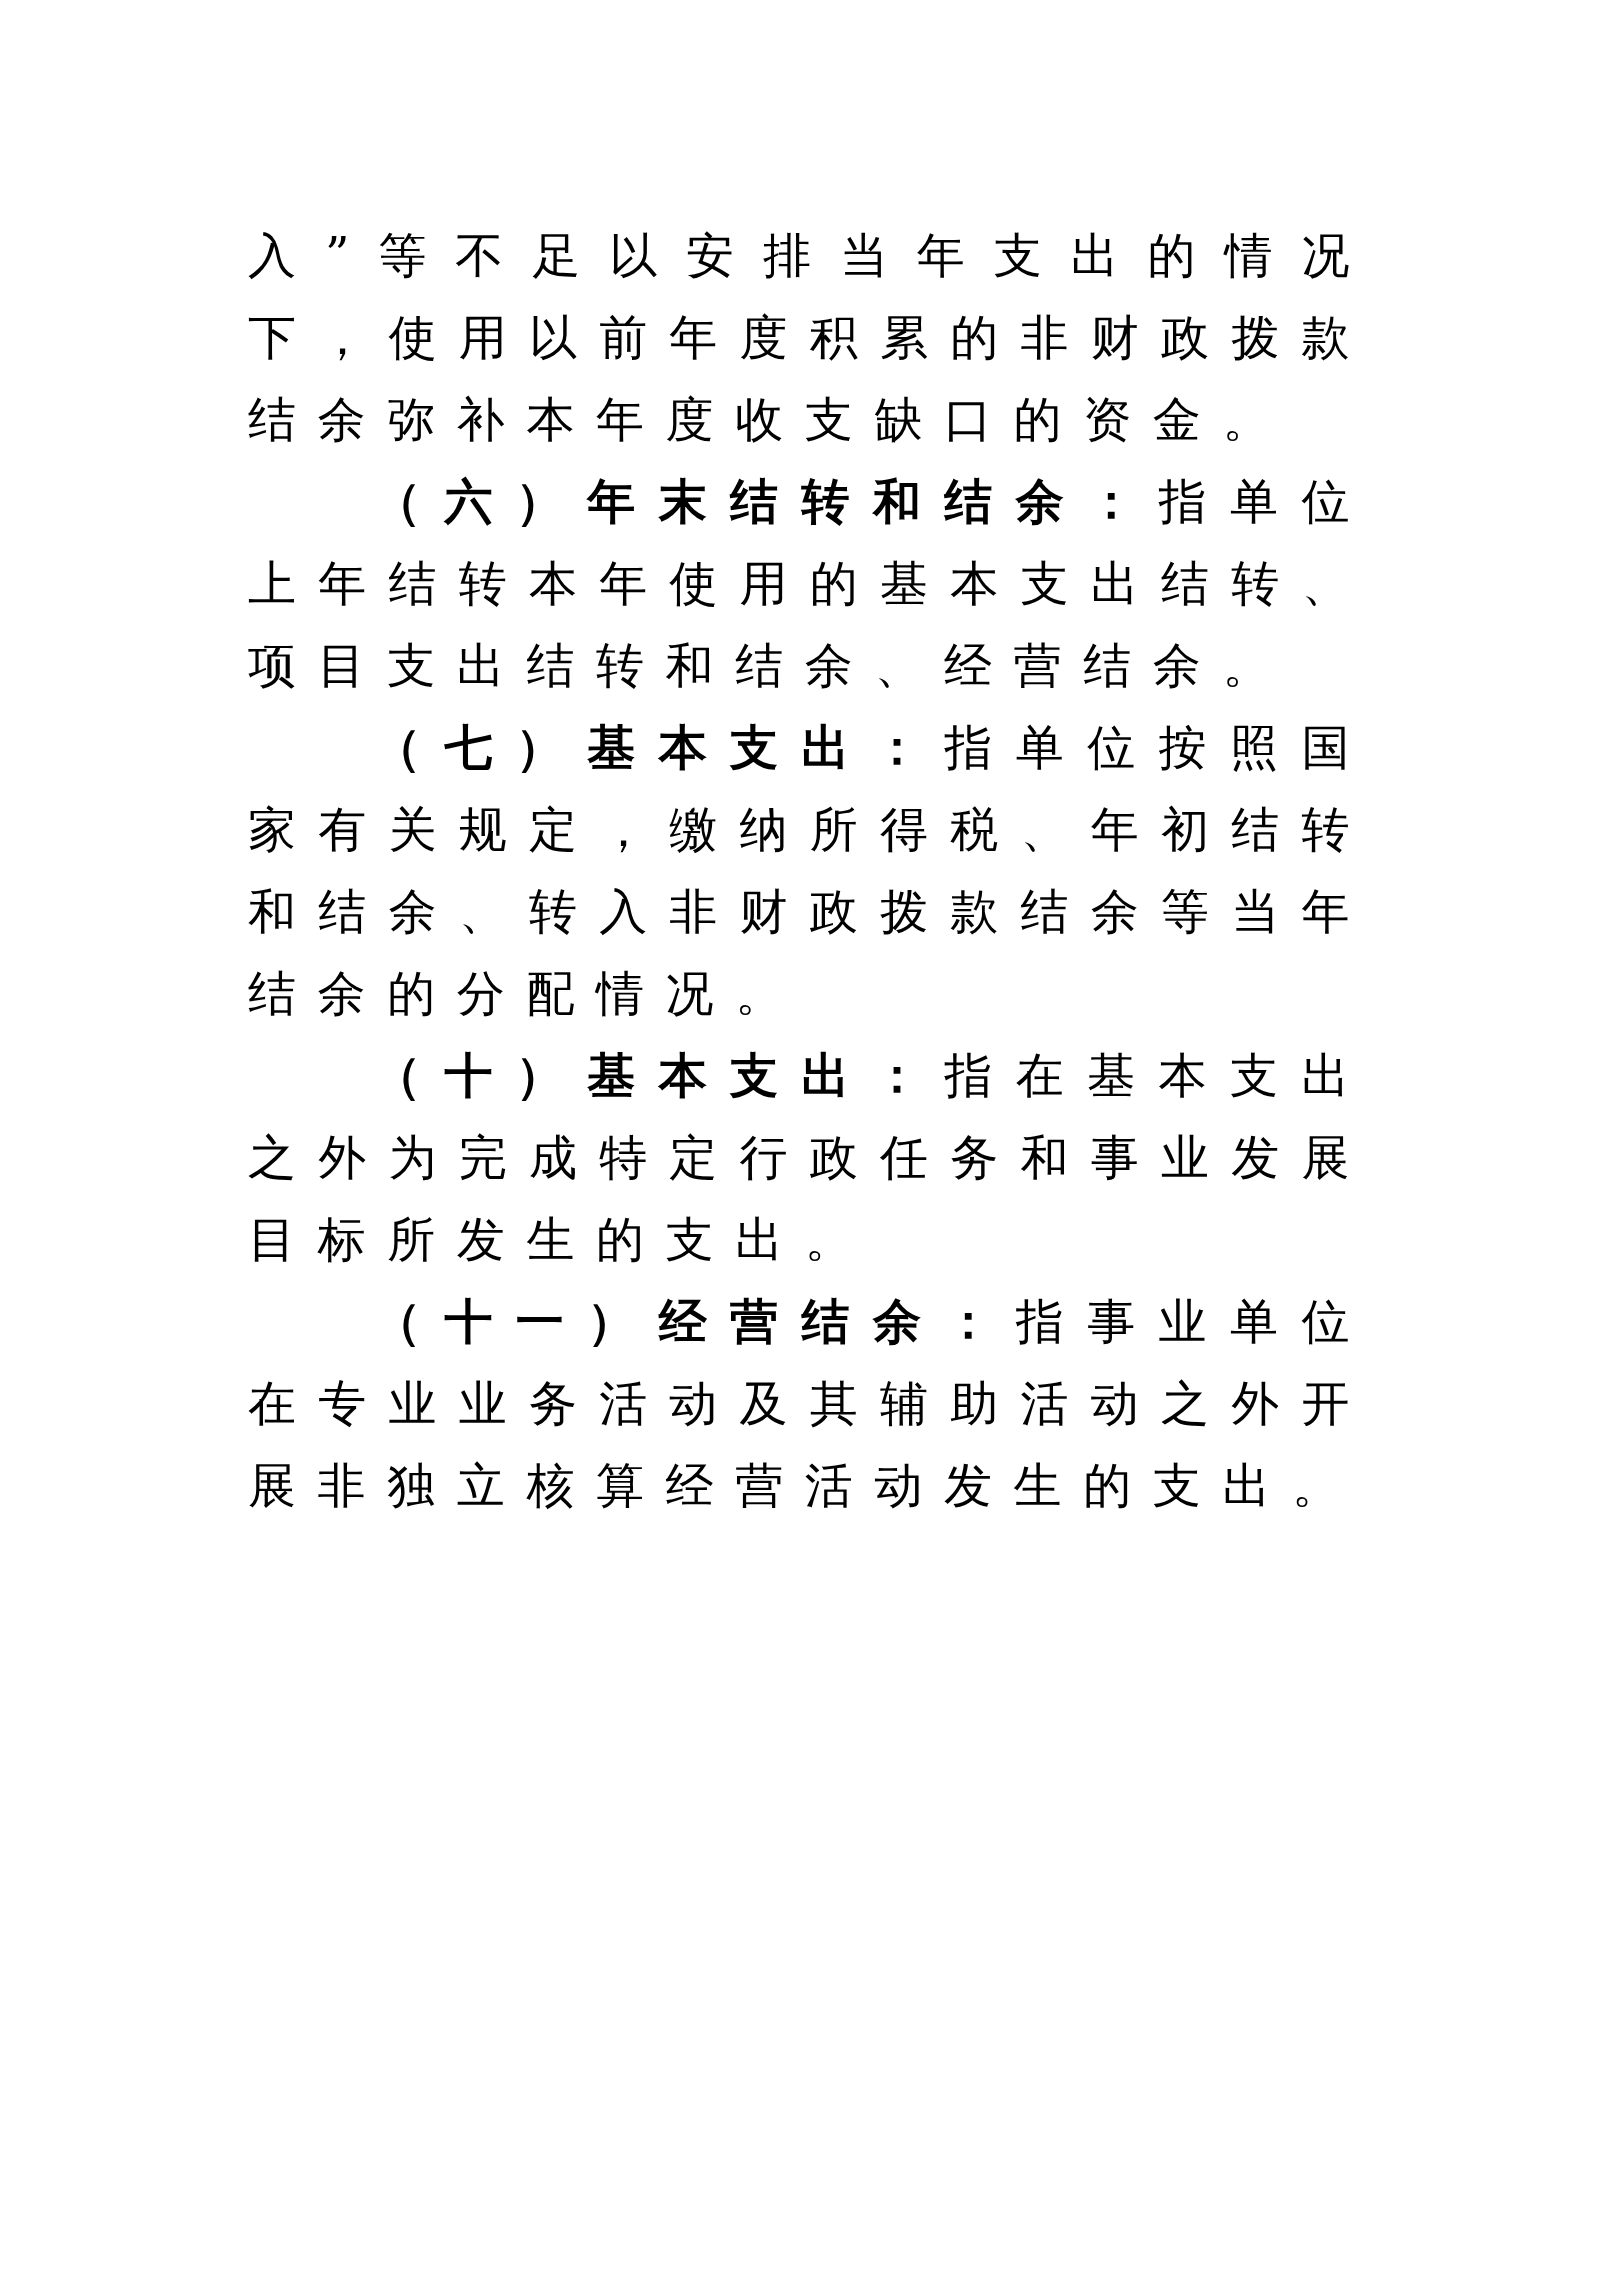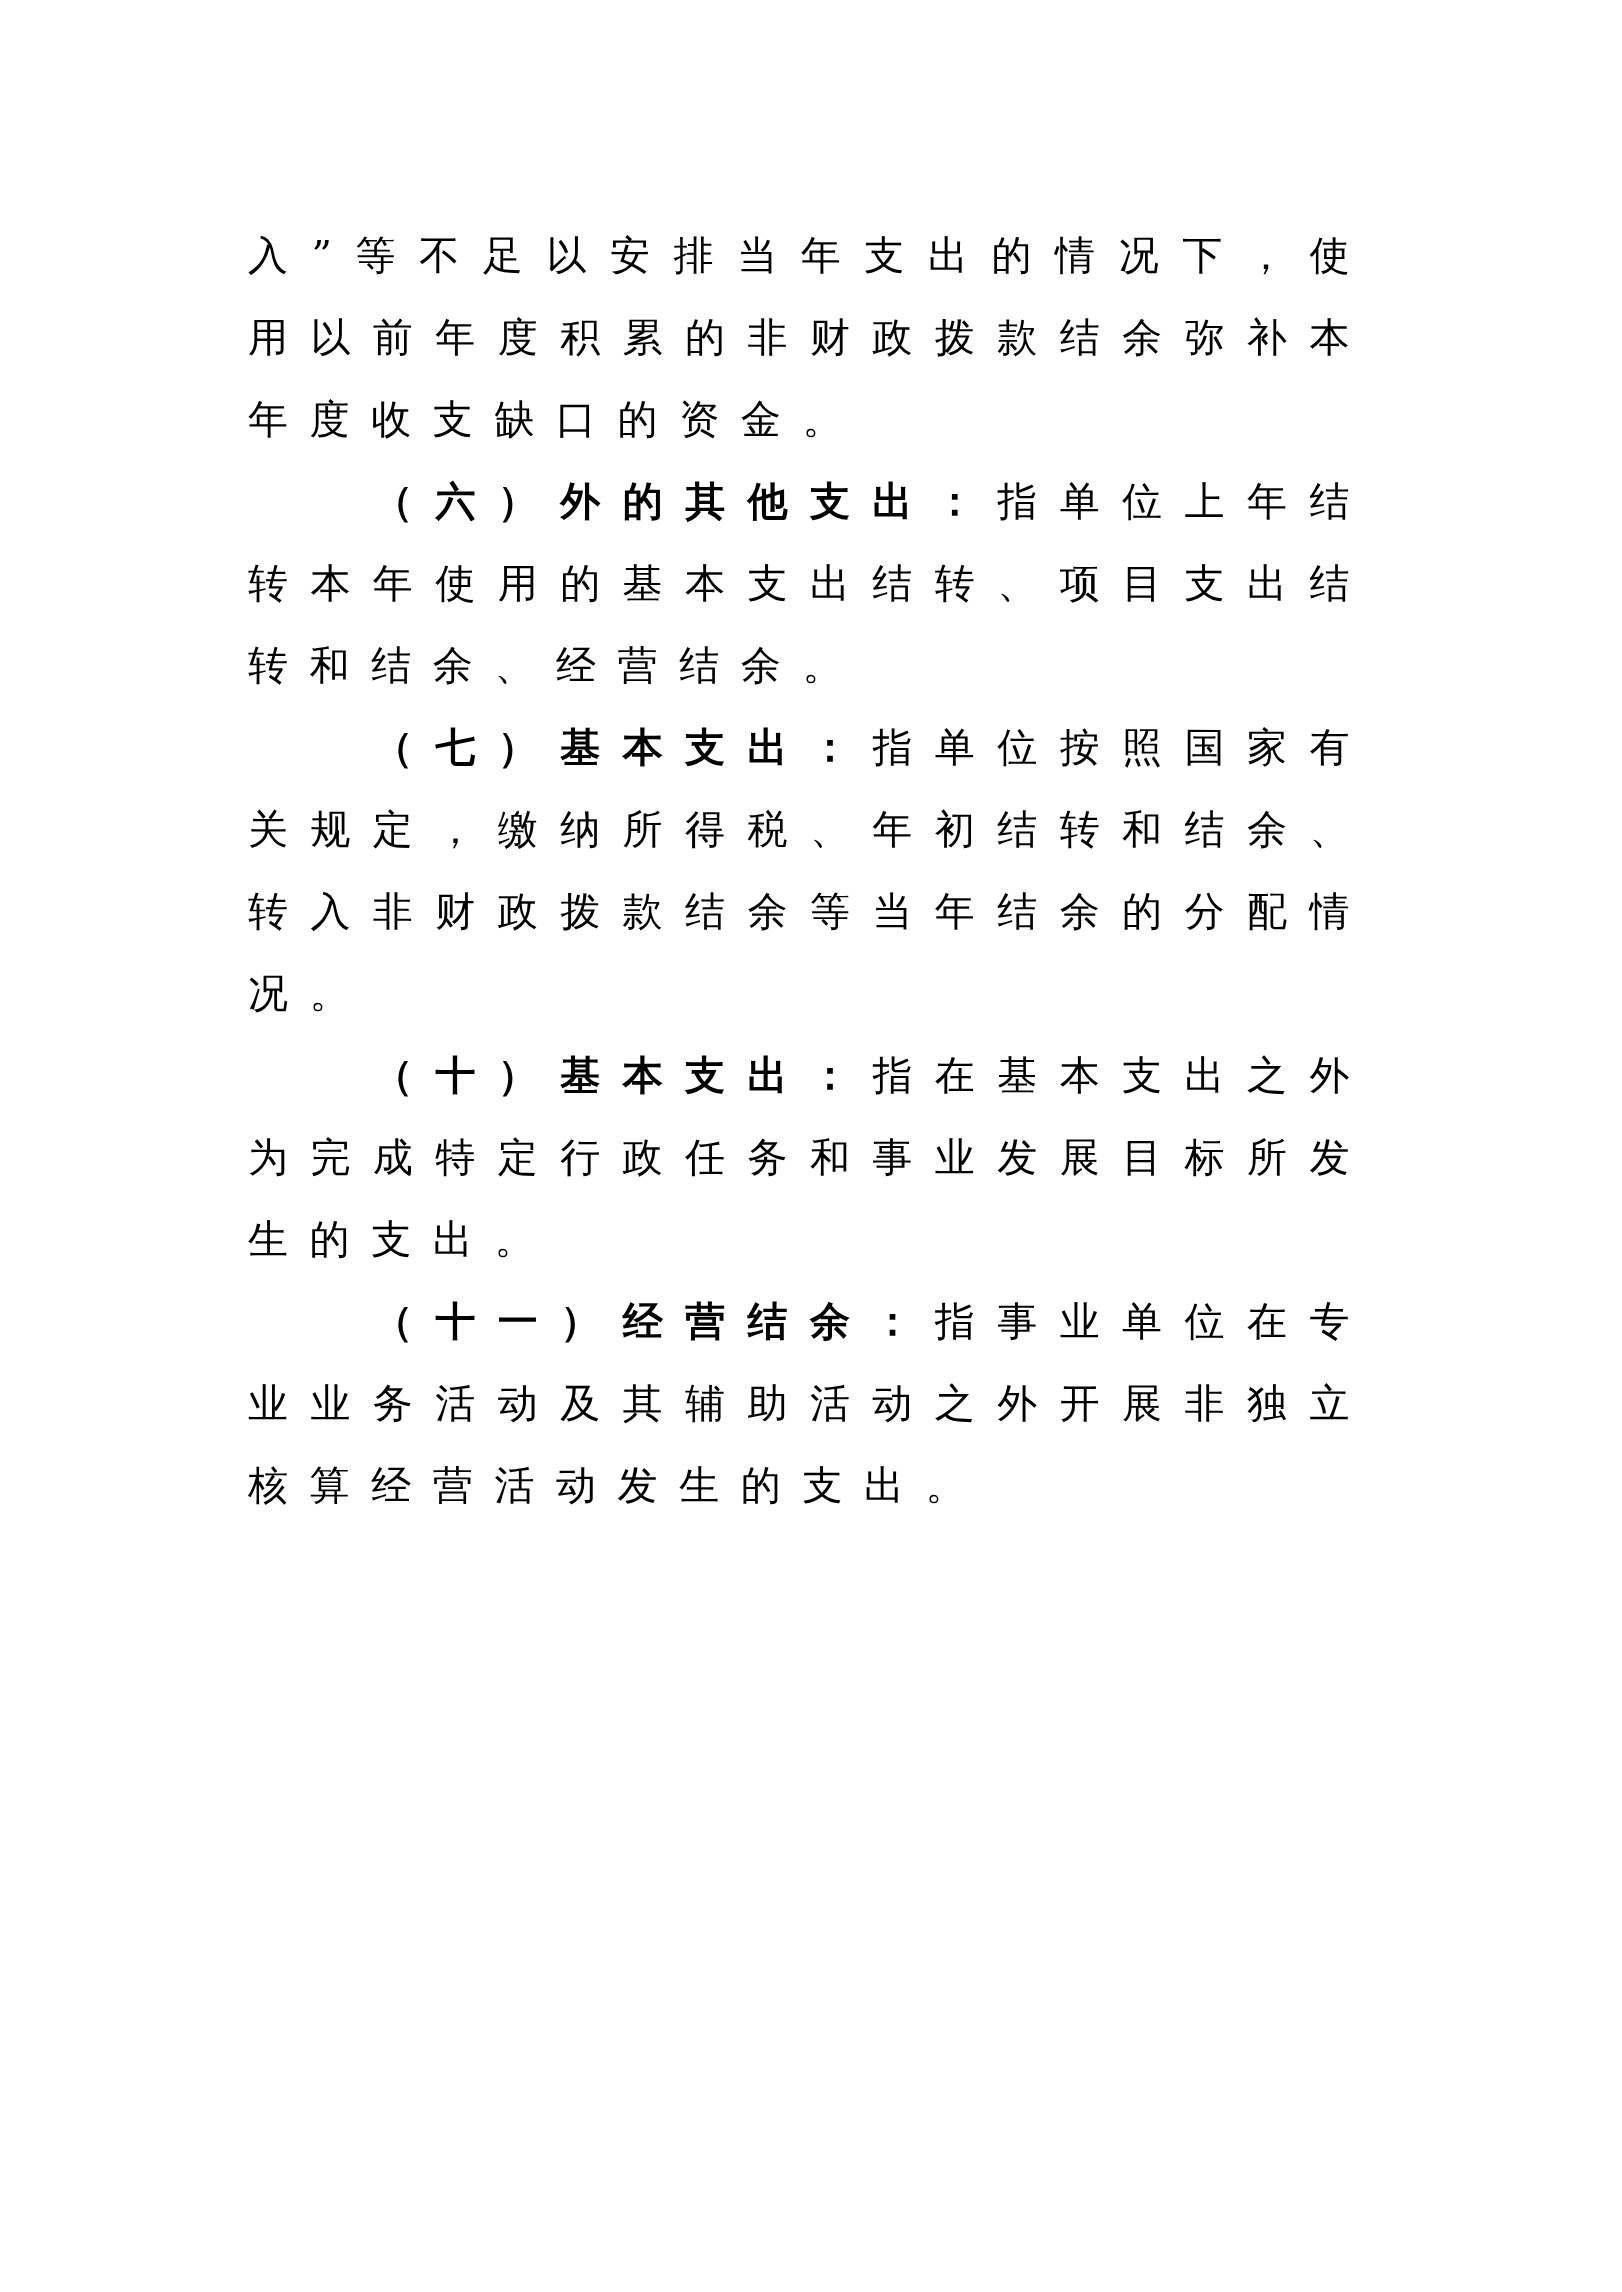--- a/index.html
+++ b/index.html
@@ -1,33 +1,33 @@
 <!DOCTYPE html>
 <html><head>
 <meta charset="utf-8">
 <style>
   html, body { margin: 0; padding: 0; background: #ffffff; }
   body { width: 1622px; height: 2293px; position: relative; overflow: hidden;
          font-family: "DejaVu Serif", "Liberation Serif", serif; color: #000; }
   .page { position: absolute; left: 248px; top: 214px; width: 1123px; }
-  .para { margin: 0; font-size: 40px; line-height: 82px;
+  .para { margin: 0; font-size: 48px; line-height: 82px;
           text-align: justify; text-align-last: left; letter-spacing: 21.6px;
           word-break: break-all; }
   .para.indent { text-indent: 125px; }
   .para .term { font-weight: bold; }
 </style>
 </head>
 <body>
 
 <div class="page">
   <p class="para">
     <span>入”等不足以安排当年支出的情况下，使用以前年度积累的非财政拨款结余弥补本年度收支缺口的资金。</span>
   </p>
   <p class="para indent">
-    <span class="term">（六）外的其他支出：</span><span>指单位上年结转本年使用的基本支出结转、项目支出结转和结余、经营结余。</span>
+    <span class="term">（六）年末结转和结余：</span><span>指单位上年结转本年使用的基本支出结转、项目支出结转和结余、经营结余。</span>
   </p>
   <p class="para indent">
     <span class="term">（七）基本支出：</span><span>指单位按照国家有关规定，缴纳所得税、年初结转和结余、转入非财政拨款结余等当年结余的分配情况。</span>
   </p>
   <p class="para indent">
     <span class="term">（十）基本支出：</span><span>指在基本支出之外为完成特定行政任务和事业发展目标所发生的支出。</span>
   </p>
   <p class="para indent">
     <span class="term">（十一）经营结余：</span><span>指事业单位在专业业务活动及其辅助活动之外开展非独立核算经营活动发生的支出。</span>
   </p>

